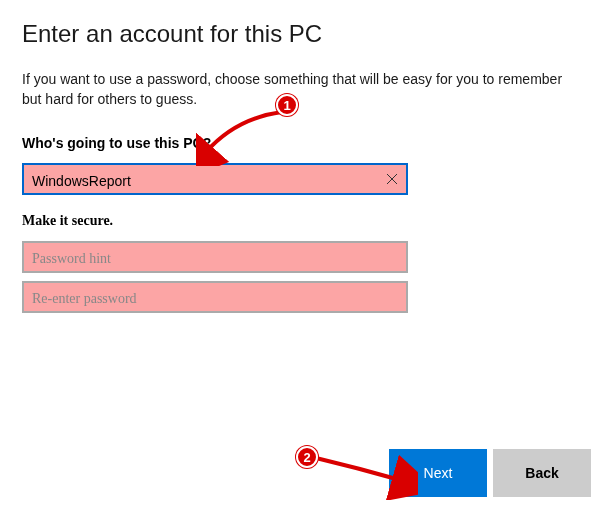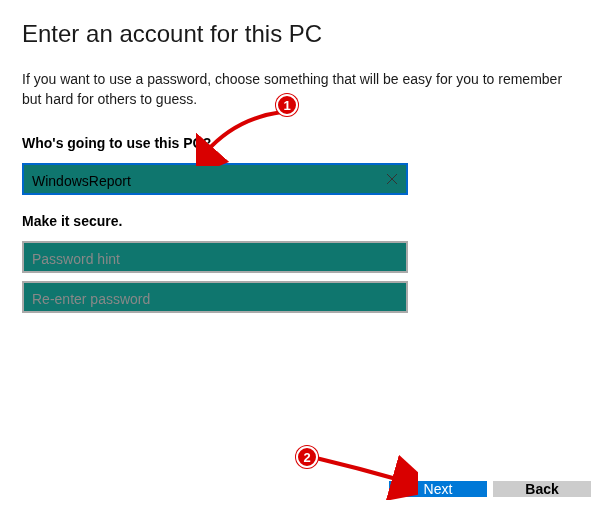--- a/index.html
+++ b/index.html
@@ -37,21 +37,21 @@
     }
     .text-input {
       width: 100%;
       height: 32px;
       border: 2px solid #aaa;
       padding: 3px 30px 0 8px;
       font-size: 14px;
       font-family: inherit;
       outline: none;
       color: #000;
-      background: #0f766e;
+      background: #fca5a5;
     }
     .text-input.active {
       border-color: #0066cc;
     }
     .text-input::placeholder {
       color: #888;
     }
     .clear-btn {
       position: absolute;
       right: 6px;
@@ -59,31 +59,31 @@
       transform: translateY(-50%);
       width: 20px;
       height: 20px;
       display: flex;
       align-items: center;
       justify-content: center;
       cursor: pointer;
       color: #333;
       font-size: 15px;
     }
-    .section2 { margin-top: 18px; }
+    .section2 { margin-top: 18px; font-family: Liberation Serif, serif; }
     .button-row {
       position: absolute;
       bottom: 26px;
       right: 22px;
       display: flex;
       gap: 6px;
     }
     .btn {
       width: 98px;
-      height: 16px;
+      height: 48px;
       border: none;
       font-size: 14px;
       font-family: inherit;
       cursor: pointer;
     }
     .btn-primary {
       background: #0078d7;
       color: #fff;
     }
     .btn-secondary {

